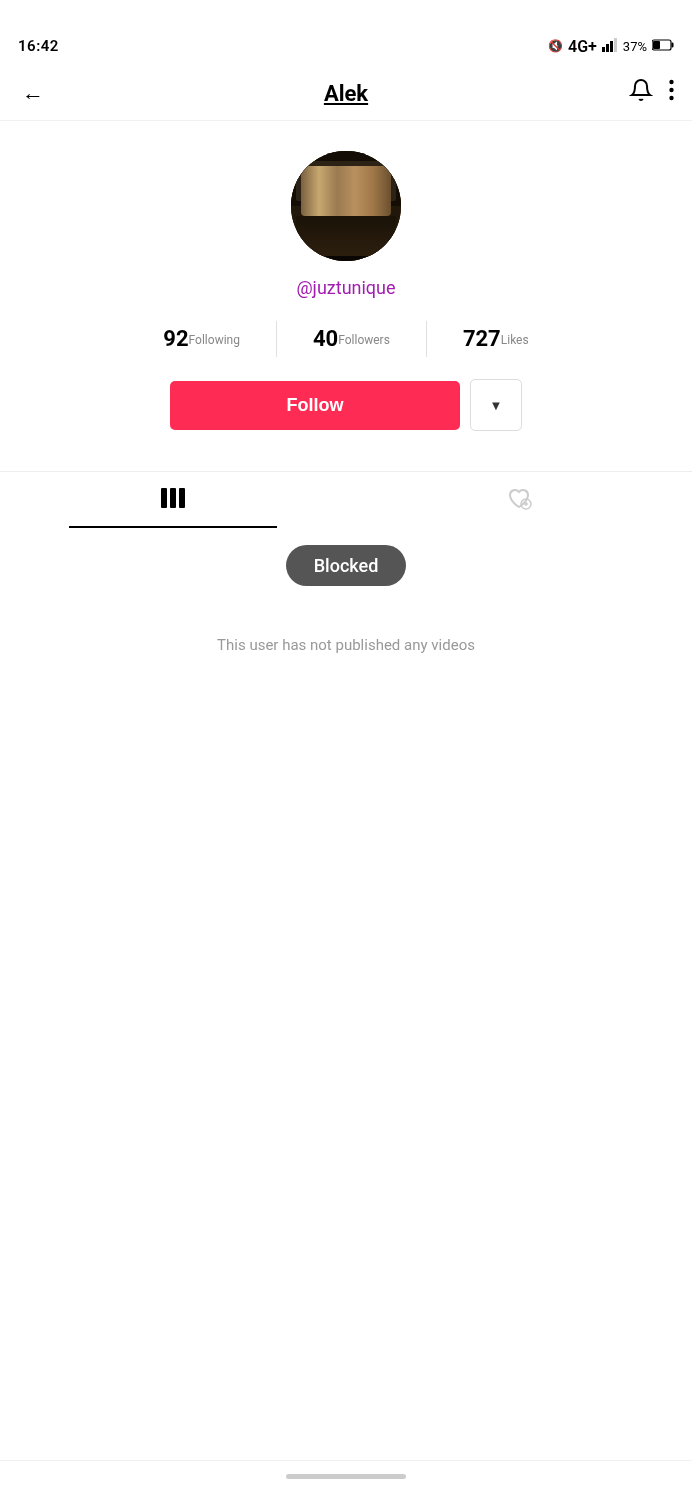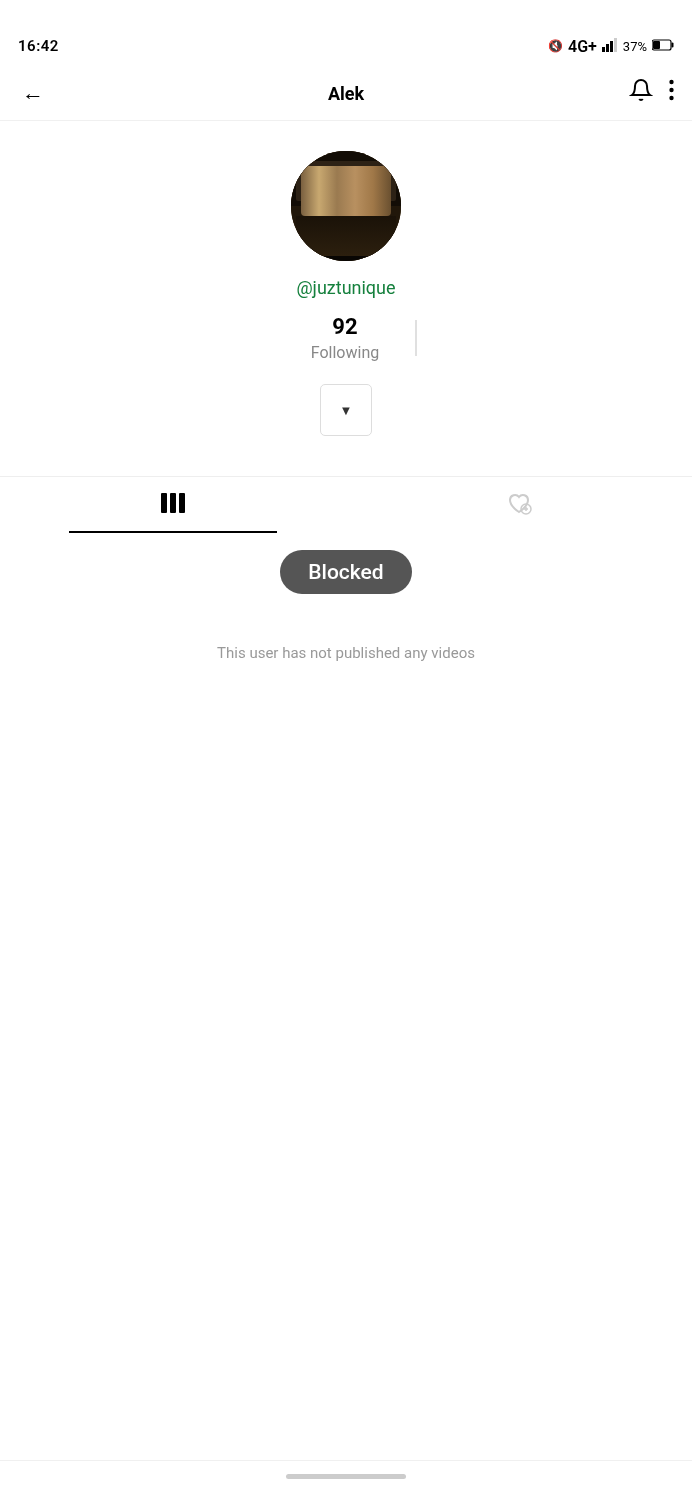--- a/index.html
+++ b/index.html
@@ -47,25 +47,26 @@
     .top-nav {
       display: flex;
       align-items: center;
       justify-content: space-between;
       padding: 10px 18px;
       background: #fff;
       border-bottom: 1px solid #f0f0f0;
     }
 
     .nav-title {
-      font-size: 18px;
+      font-size: 22px;
       font-weight: 700;
       position: absolute;
       left: 50%;
       transform: translateX(-50%);
+      text-decoration: underline;
     }
 
     .nav-back {
       font-size: 22px;
       cursor: pointer;
       background: none;
       border: none;
       padding: 4px;
     }
 
@@ -125,49 +126,48 @@
       bottom: 5px;
       left: 5px;
       right: 5px;
       height: 40px;
       background: linear-gradient(180deg, #1a1208 0%, #2c1f0e 100%);
     }
 
     .username {
       font-size: 18px;
       font-weight: 400;
-      color: #15803d;
-      margin-bottom: 16px;
+      color: #a21caf;
+      margin-bottom: 23px;
     }
 
     
     .stats-row {
       display: flex;
       justify-content: center;
       align-items: center;
       width: 100%;
       margin-bottom: 22px;
     }
 
     .stat-item {
       display: flex;
-      flex-direction: column;
       align-items: center;
       padding: 0 36px;
     }
 
     .stat-number {
       font-size: 22px;
       font-weight: 700;
       color: #000;
       line-height: 1.2;
     }
 
     .stat-label {
-      font-size: 16px;
+      font-size: 12px;
       color: #888;
       margin-top: 3px;
     }
 
     .stat-divider {
       width: 1px;
       height: 36px;
       background: #e0e0e0;
     }
 
@@ -256,21 +256,21 @@
       display: flex;
       justify-content: center;
       padding: 16px 0 10px;
     }
 
     .blocked-badge {
       background: #555;
       color: #fff;
       border-radius: 24px;
       padding: 10px 28px;
-      font-size: 21px;
+      font-size: 18px;
       font-weight: 500;
     }
 
     
     .no-content {
       display: flex;
       justify-content: center;
       align-items: center;
       padding: 40px 12px;
       color: #999;
@@ -380,24 +380,33 @@
   </div>
 
   <span class="username">@juztunique</span>
 
   <div class="stats-row">
     <div class="stat-item">
       <span class="stat-number">92</span>
       <span class="stat-label">Following</span>
     </div>
     <div class="stat-divider"></div>
+    <div class="stat-item">
+      <span class="stat-number">40</span>
+      <span class="stat-label">Followers</span>
+    </div>
     <div class="stat-divider"></div>
+    <div class="stat-item">
+      <span class="stat-number">727</span>
+      <span class="stat-label">Likes</span>
+    </div>
   </div>
 
   <div class="action-buttons">
+    <button class="follow-button">Follow</button>
     <button class="dropdown-button">
       <span style="font-size:13px;">▼</span>
     </button>
   </div>
 
 </div>
 
 <div class="tabs-section">
   <div class="tabs-row">
 

